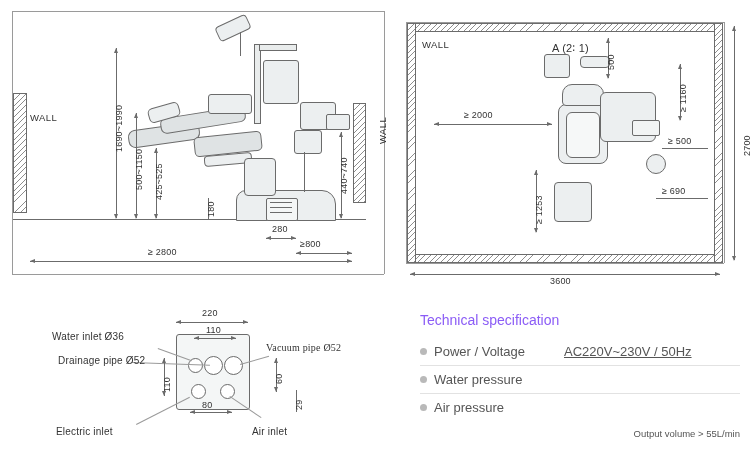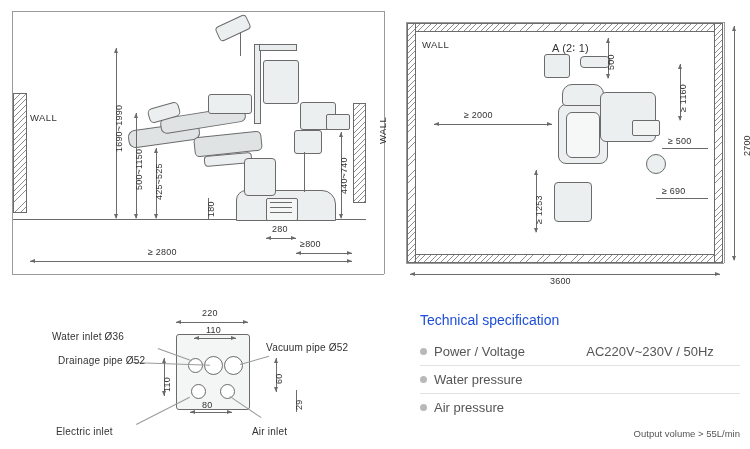--- a/index.html
+++ b/index.html
@@ -30,27 +30,27 @@
   .wallword{position:absolute;font-size:9.5px;color:#333;letter-spacing:.4px;}
   .wallword.rot{transform-origin:0 0;transform:rotate(-90deg);}
 
   
   .blob{position:absolute;border:1px solid #6b6b6b;background:#fff;}
   .blob.g{background:#eceff0;}
   .blob.d{background:#dfe3e4;}
   .blob.r{border-radius:50%;}
 
   
-  .spec-title{position:absolute;left:420px;top:312px;font-size:14px;color:#1d4ed8;}
+  .spec-title{position:absolute;left:420px;top:312px;font-size:14px;color:#8b5cf6;}
   .spec-table{position:absolute;left:420px;top:338px;width:320px;font-size:13px;color:#555;}
   .spec-row{display:flex;align-items:center;height:27px;border-bottom:1px solid #e2e2e2;}
   .spec-row:last-child{border-bottom:none;}
   .spec-bullet{width:7px;height:7px;border-radius:50%;background:#b9b9b9;margin-right:7px;flex:0 0 auto;}
   .spec-key{width:130px;flex:0 0 auto;}
-  .spec-val{flex:1;text-align:center;padding-right:4px;}
+  .spec-val{flex:1;text-align:left;padding-right:4px;text-decoration:underline;}
   .spec-foot{position:absolute;left:420px;top:428px;width:320px;text-align:right;font-size:9.5px;color:#555;padding-right:4px;}
 
   
   .arr{position:absolute;width:0;height:0;}
   .arr.left{border-top:2.5px solid transparent;border-bottom:2.5px solid transparent;border-right:5px solid #6b6b6b;}
   .arr.right{border-top:2.5px solid transparent;border-bottom:2.5px solid transparent;border-left:5px solid #6b6b6b;}
   .arr.up{border-left:2.5px solid transparent;border-right:2.5px solid transparent;border-bottom:5px solid #6b6b6b;}
   .arr.down{border-left:2.5px solid transparent;border-right:2.5px solid transparent;border-top:5px solid #6b6b6b;}
 </style>
 </head>
@@ -210,21 +210,21 @@
     <div class="blob r" style="left:212px;top:84px;width:13px;height:13px;"></div>
 
     <div class="hline thin" style="left:150px;top:48px;width:36px;transform:rotate(20deg);transform-origin:0 0;"></div>
     <div class="hline thin" style="left:124px;top:62px;width:78px;transform:rotate(2deg);transform-origin:0 0;"></div>
     <div class="hline thin" style="left:232px;top:64px;width:30px;transform:rotate(-16deg);transform-origin:0 0;"></div>
     <div class="hline thin" style="left:128px;top:124px;width:60px;transform:rotate(-27deg);transform-origin:0 0;"></div>
     <div class="hline thin" style="left:222px;top:96px;width:38px;transform:rotate(34deg);transform-origin:0 0;"></div>
 
     <div class="lbl" style="left:44px;top:31px;font-size:10px;">Water inlet Ø36</div>
     <div class="lbl" style="left:4px;top:55px;font-size:10px;padding-left:46px;">Drainage pipe Ø52</div>
-    <div class="lbl" style="left:258px;top:42px;font-size:10px;">Vacuum pipe Ø52</div>
+    <div class="lbl" style="left:258px;top:42px;font-size:10px;font-family:Liberation Serif, serif;">Vacuum pipe Ø52</div>
     <div class="lbl" style="left:48px;top:126px;font-size:10px;">Electric inlet</div>
     <div class="lbl" style="left:244px;top:126px;font-size:10px;">Air inlet</div>
 
     <div class="hline" style="left:168px;top:22px;width:72px;"></div>
     <div class="arr left" style="left:168px;top:19.5px;"></div>
     <div class="arr right" style="left:235px;top:19.5px;"></div>
     <div class="lbl" style="left:194px;top:8px;">220</div>
 
     <div class="hline" style="left:186px;top:38px;width:42px;"></div>
     <div class="arr left" style="left:186px;top:35.5px;"></div>

